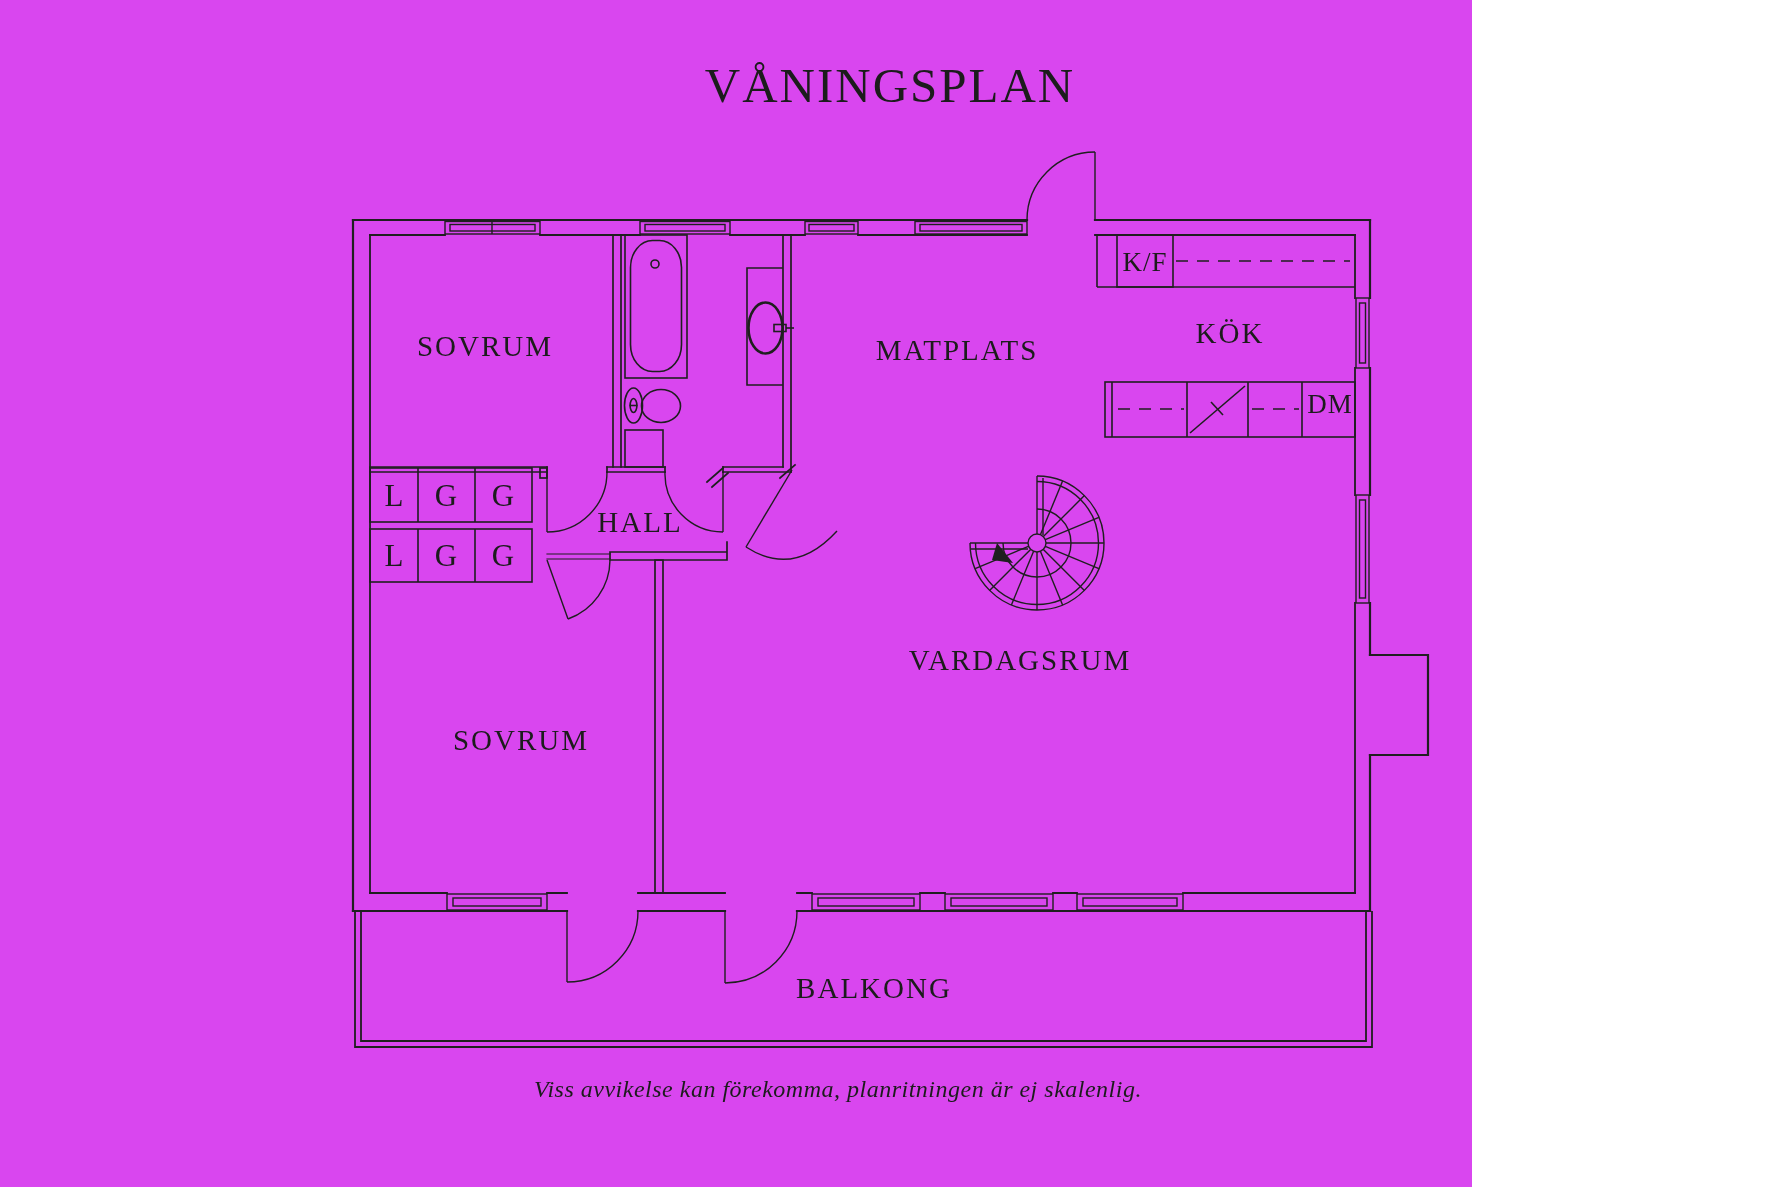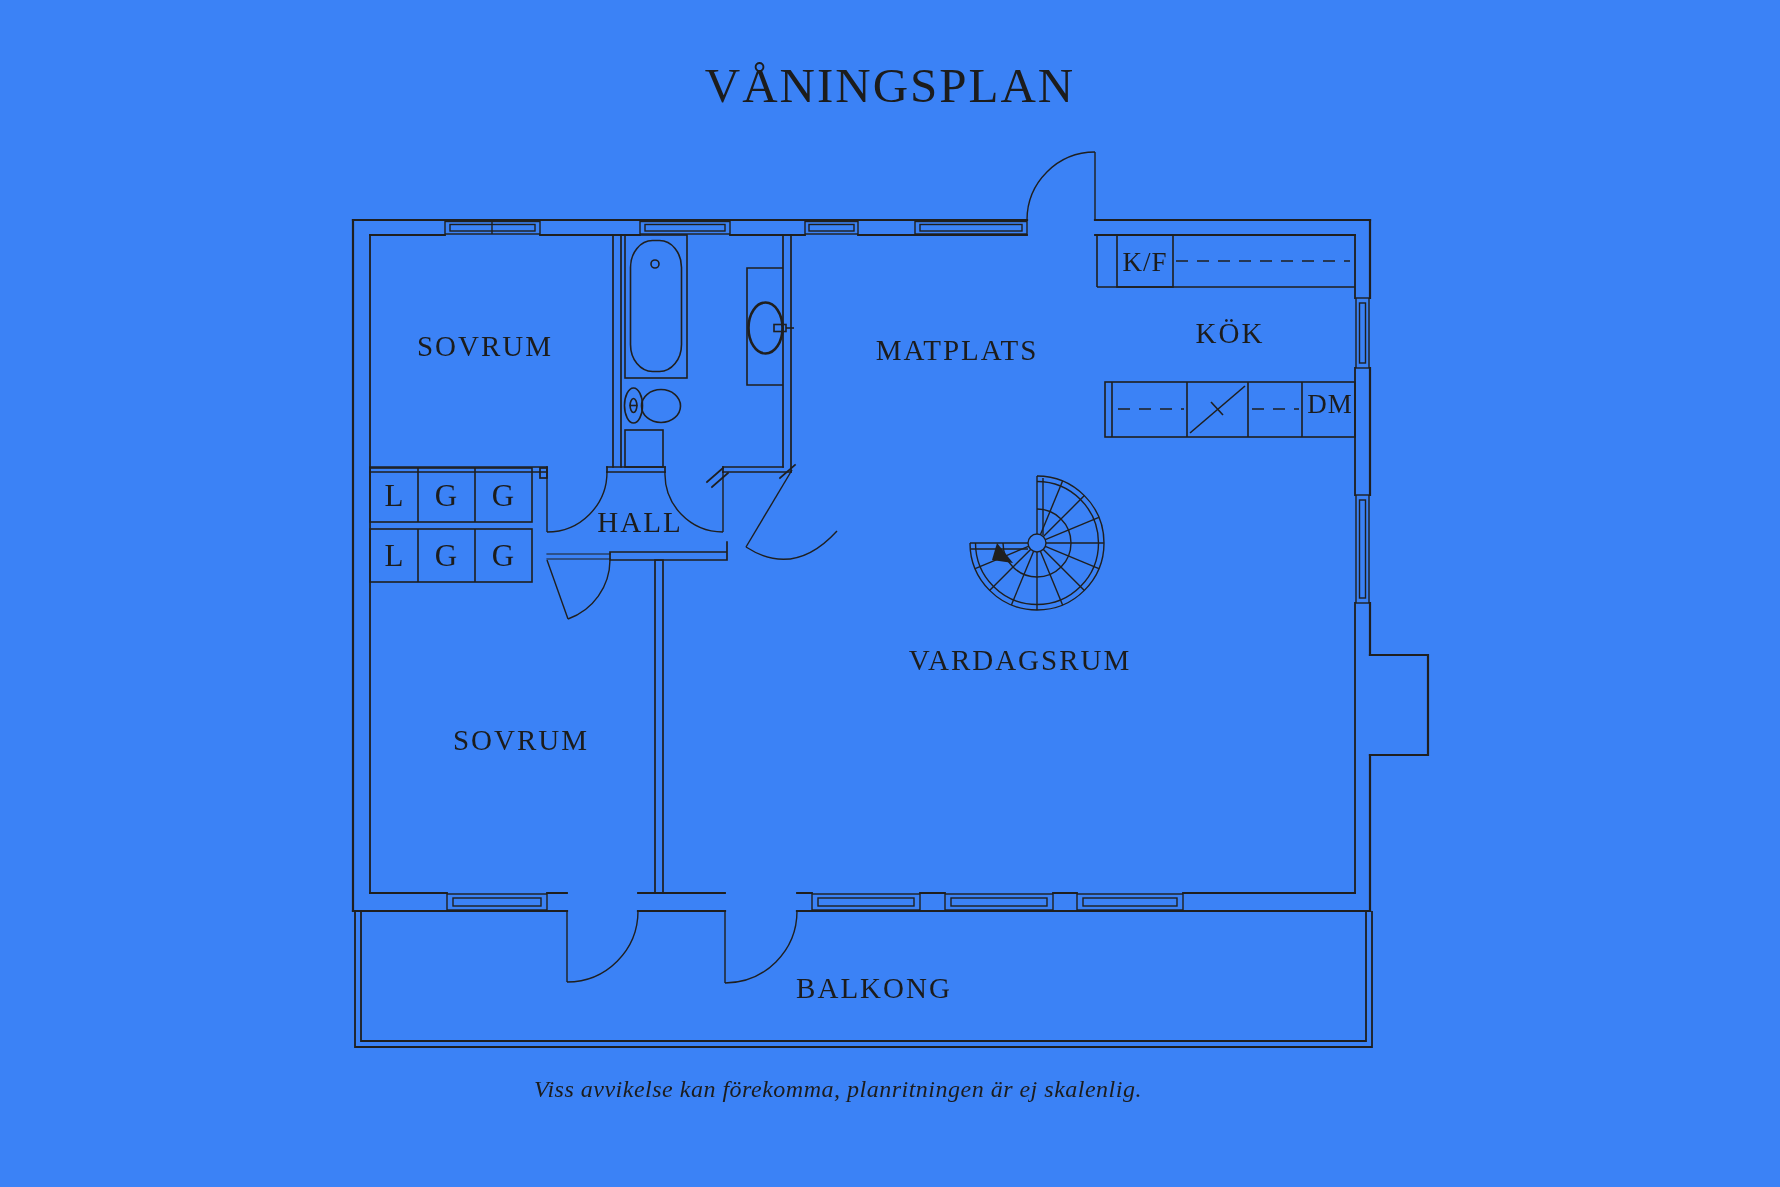--- a/index.html
+++ b/index.html
@@ -1,16 +1,16 @@
 <!DOCTYPE html>
 <html><head>
 <meta charset="utf-8">
 <style>
   html,body{margin:0;padding:0;background:#ffffff;}
-  .stage{position:relative;width:1780px;height:1187px;background:#3b82f6;overflow:hidden;
+  .stage{position:relative;width:1472px;height:1187px;background:#d946ef;overflow:hidden;
          font-family:"Liberation Serif","DejaVu Serif",serif;text-align:right;}
   svg{display:block;}
   svg text{fill:#1c1c1c;font-family:"Liberation Serif","DejaVu Serif",serif;}
   .room-label{font-size:29px;letter-spacing:2px;}
   .small-label{font-size:27px;letter-spacing:1px;}
   .closet-label{font-size:31px;}
   .title-label{font-size:49px;letter-spacing:2px;}
   .footer-label{font-size:24px;font-style:italic;letter-spacing:0.5px;}
 </style>
 </head>

